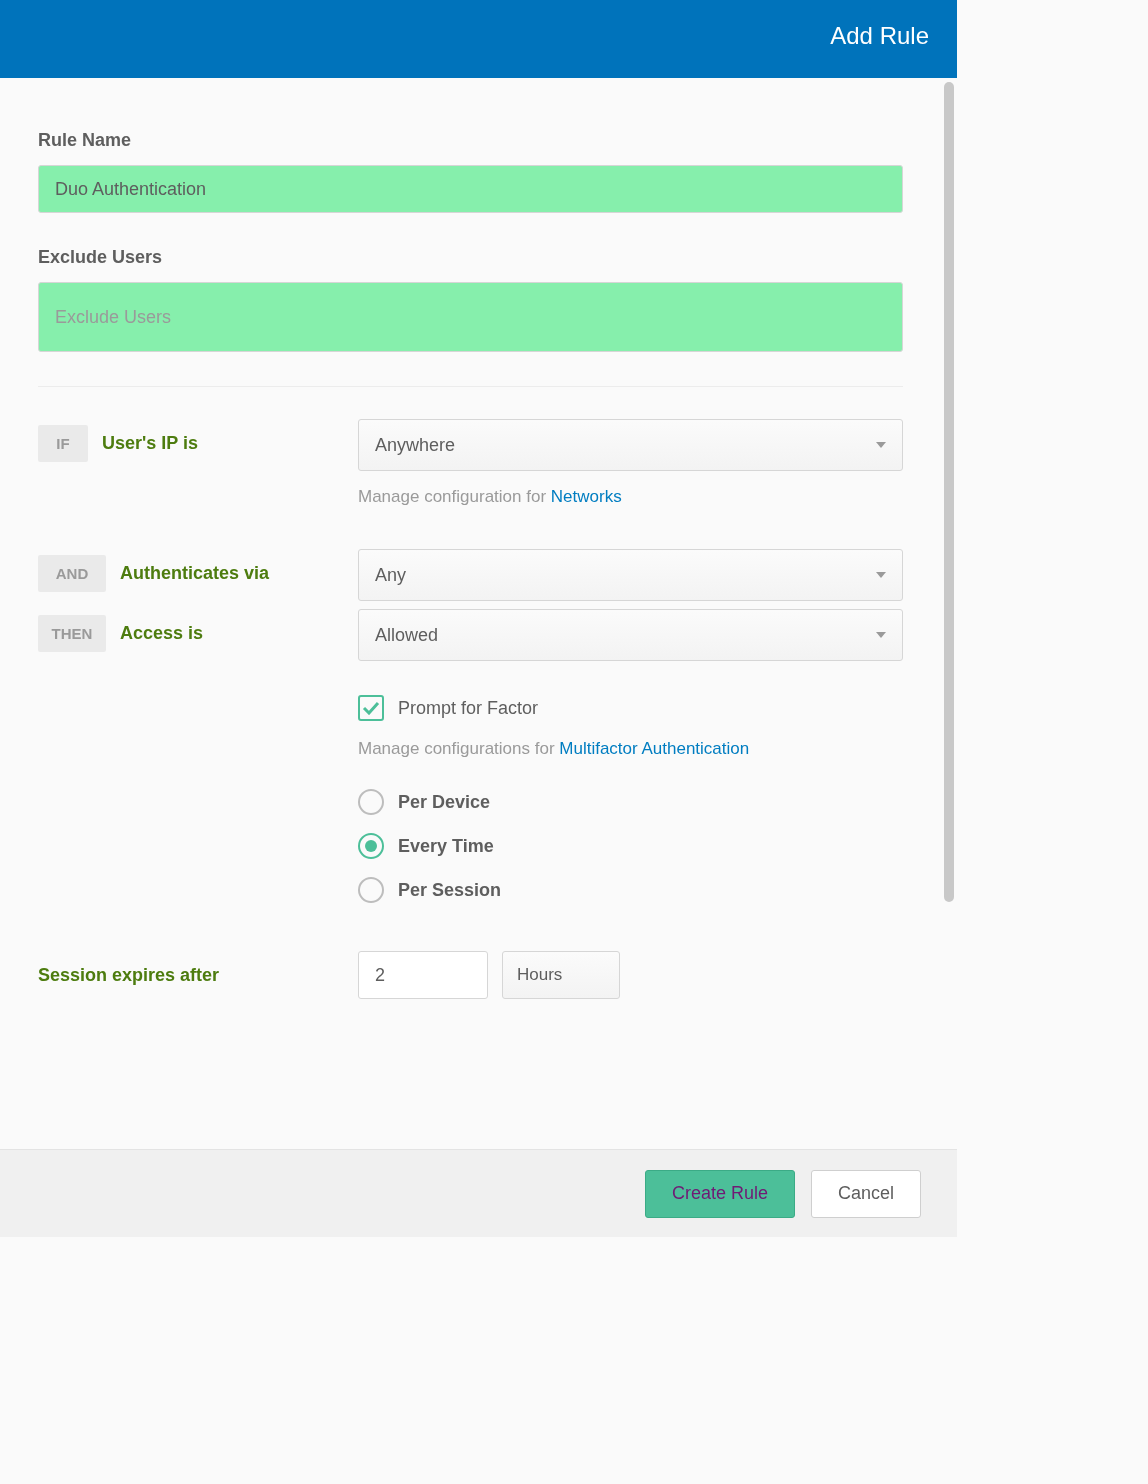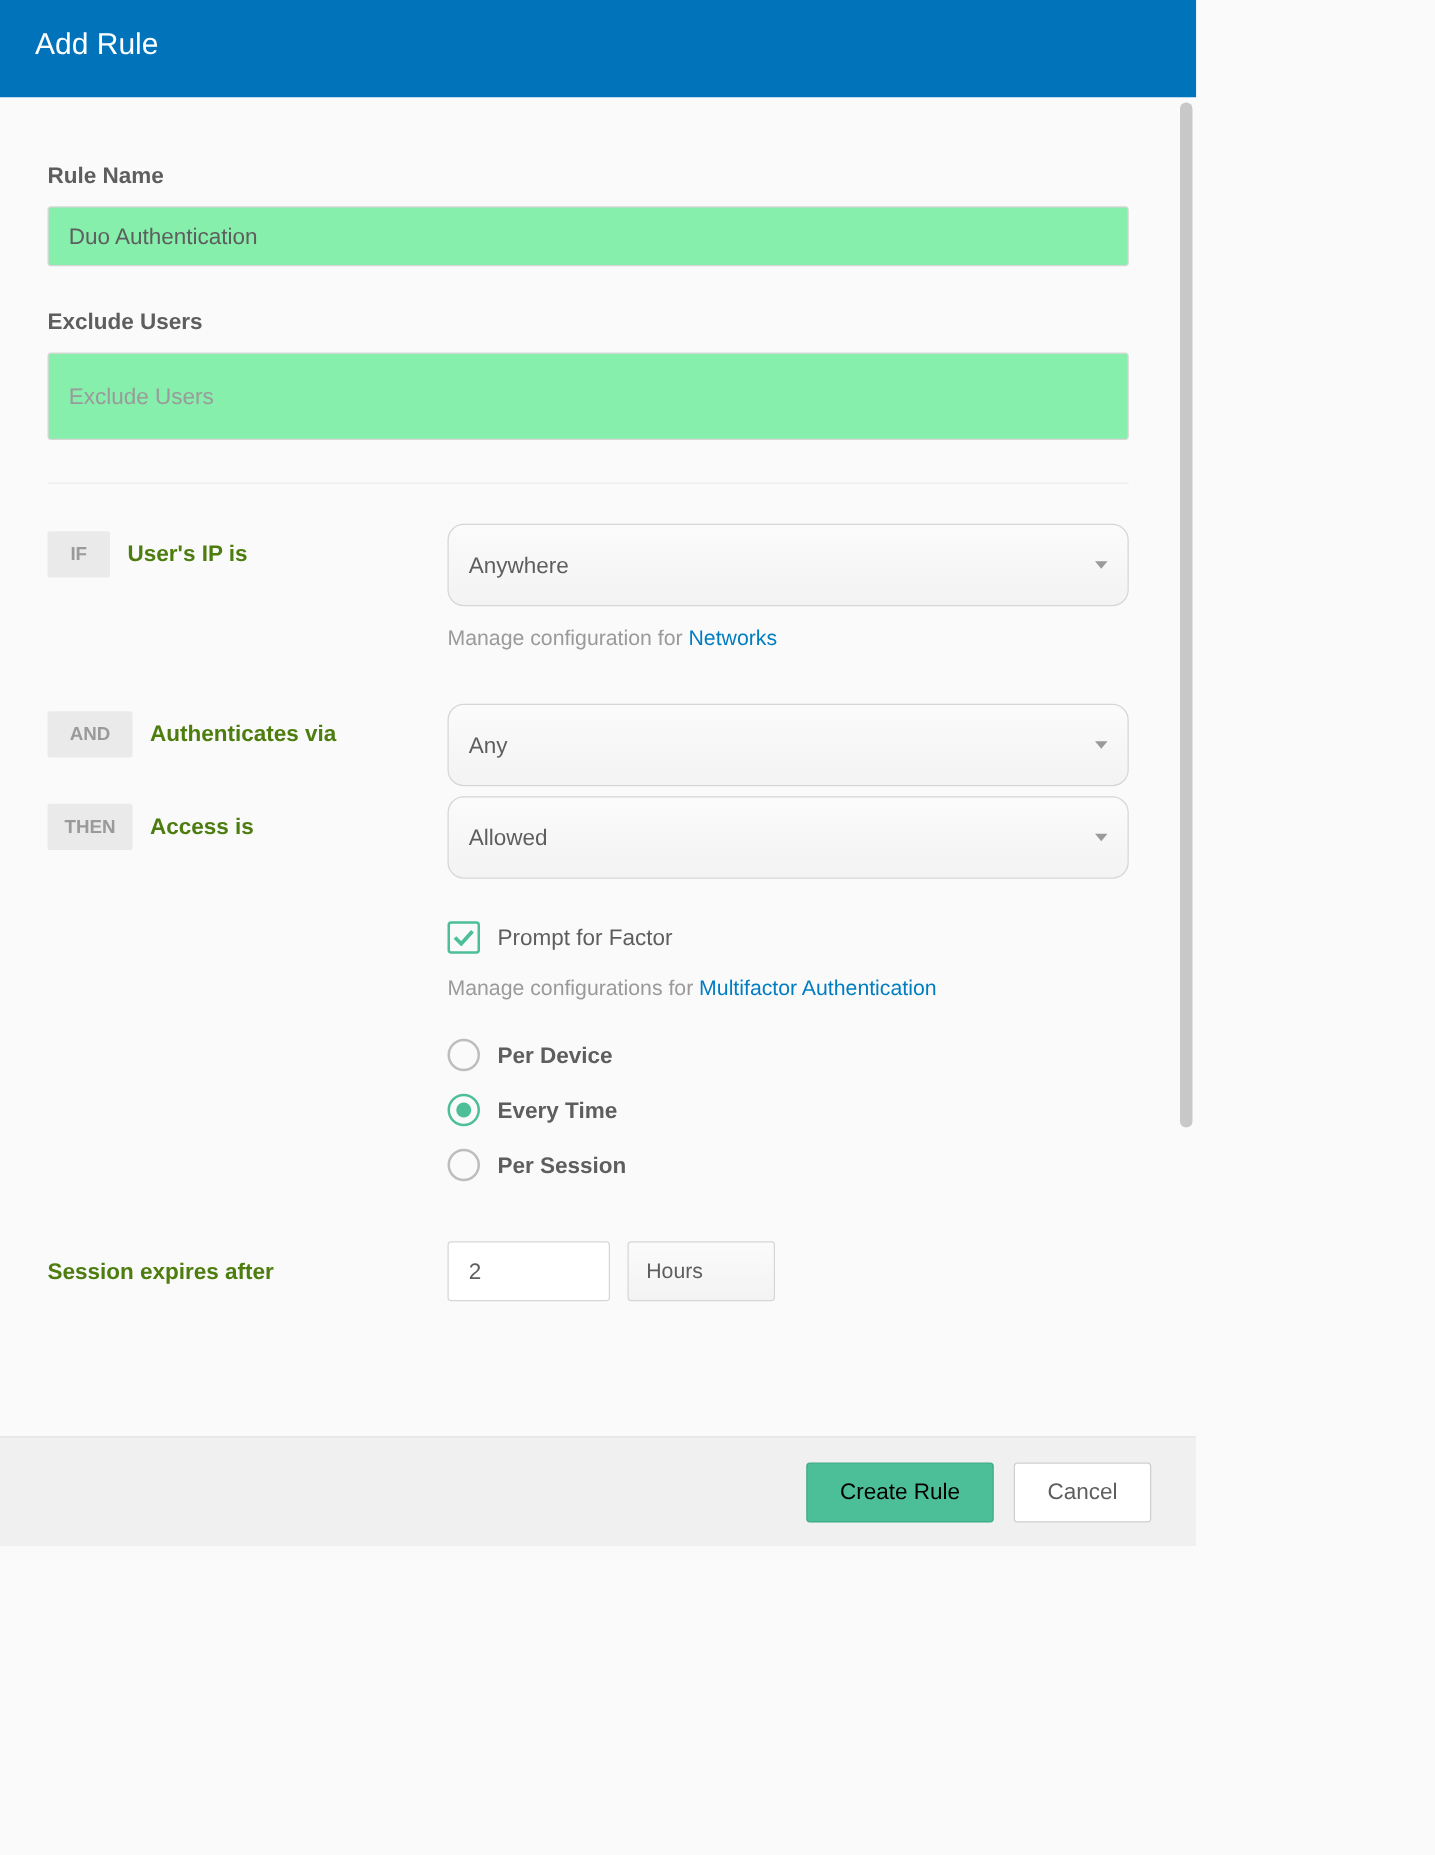--- a/index.html
+++ b/index.html
@@ -9,20 +9,21 @@
     width: 957px;
     height: 1237px;
     position: relative;
   }
   .header {
     background: #0073bb;
     color: #fff;
     padding: 22px 28px 28px 28px;
     font-size: 24px;
     font-weight: 400;
+    text-align: right;
   }
   .content-wrap {
     display: flex;
     height: calc(100% - 85px);
   }
   .content {
     flex: 1;
     padding: 52px 38px 10px 38px;
     overflow: hidden;
     background: #fafafa;
@@ -90,23 +91,23 @@
   }
   .op-narrow { width: 50px; }
   .rule-label {
     font-size: 18px;
     font-weight: 600;
     color: #4d7c0f;
   }
   .rule-right { flex: 1; }
   .select {
     width: 100%;
-    height: 66px;
+    height: 52px;
     border: 1px solid #d6d6d6;
-    border-radius: 13px;
+    border-radius: 3px;
     background: linear-gradient(#fbfbfb,#f3f3f3);
     padding: 0 16px;
     display: flex;
     align-items: center;
     justify-content: space-between;
     font-size: 18px;
     color: #5e5e5e;
     cursor: pointer;
   }
   .select .caret {
@@ -214,21 +215,21 @@
   .btn {
     height: 48px;
     padding: 0 26px;
     border-radius: 3px;
     font-size: 18px;
     cursor: pointer;
   }
   .btn-primary {
     background: #4cbf99;
     border: 1px solid #3bab86;
-    color: #000000;
+    color: #701a75;
   }
   .btn-secondary {
     background: #fff;
     border: 1px solid #cfcfcf;
     color: #5e5e5e;
   }
 </style>
 </head>
 <body>
 

